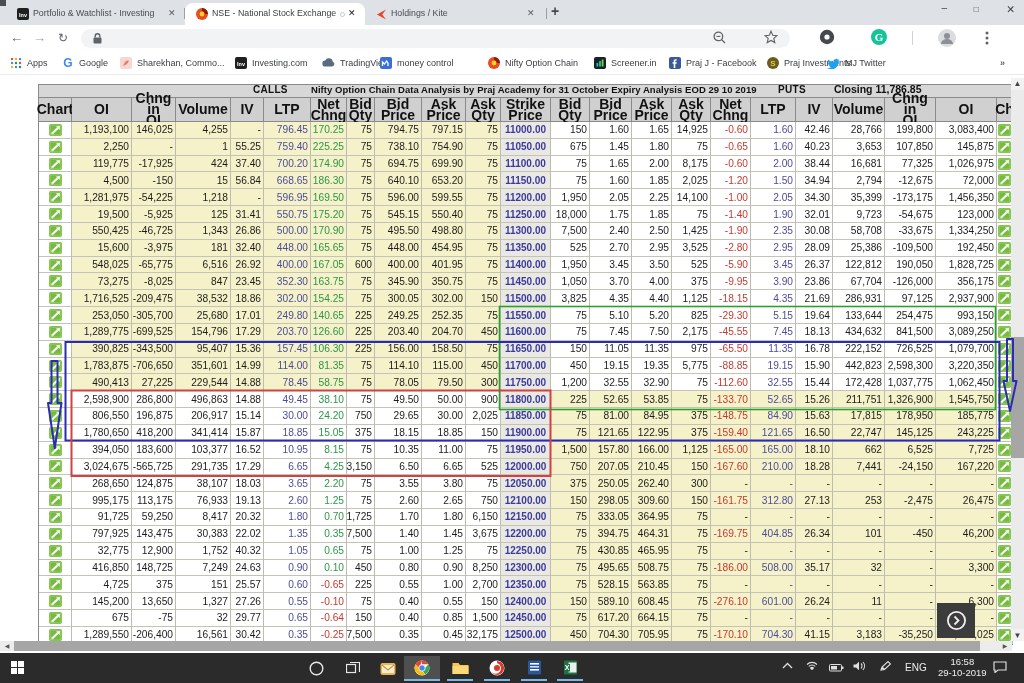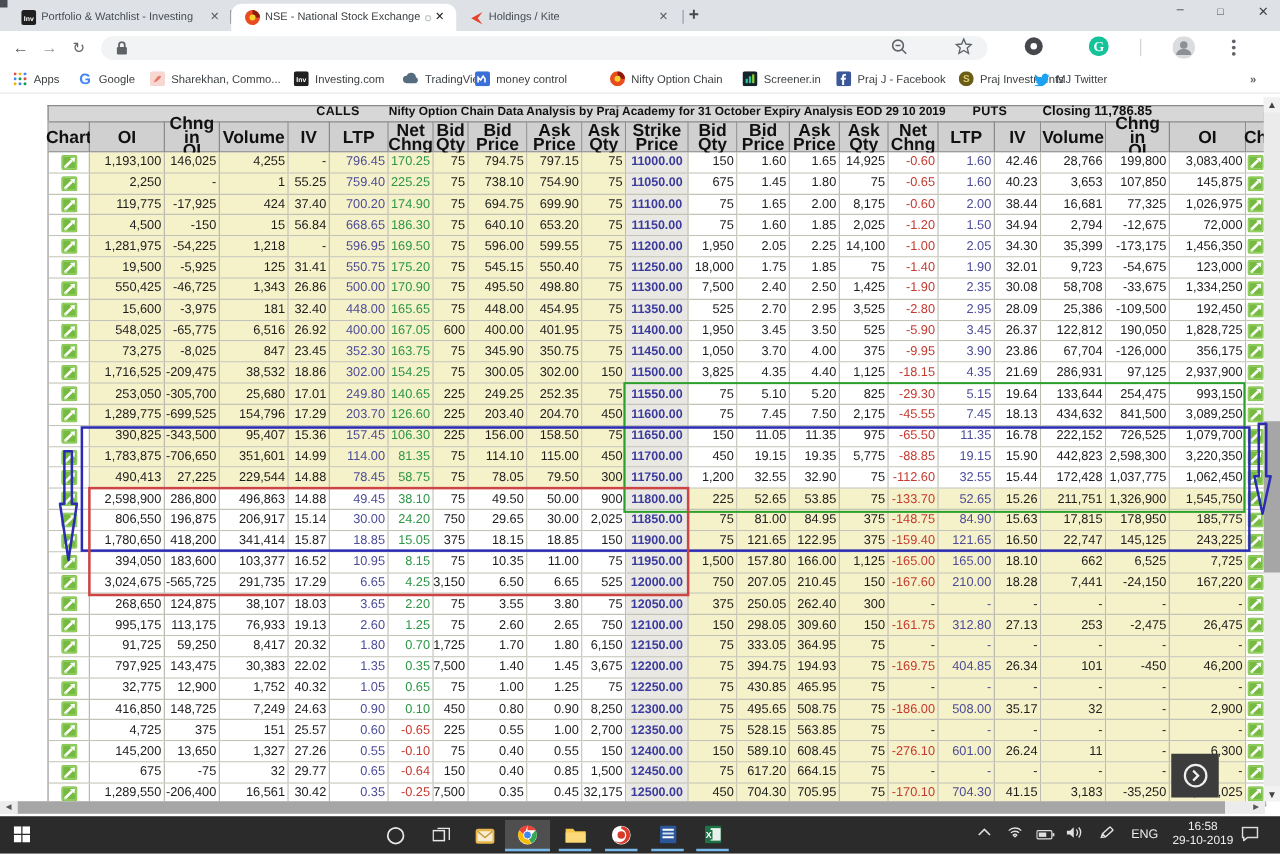--- a/index.html
+++ b/index.html
@@ -1192,21 +1192,21 @@
       <div class="c w">22.02</div>
       <div class="c w" style="color:#4c4c99">1.35</div>
       <div class="c w" style="color:#2d9646">0.35</div>
       <div class="c w">7,500</div>
       <div class="c w">1.40</div>
       <div class="c w">1.45</div>
       <div class="c w">3,675</div>
       <div class="c sk">12200.00</div>
       <div class="c y">75</div>
       <div class="c y">394.75</div>
-      <div class="c y">194.93</div>
+      <div class="c y">464.31</div>
       <div class="c y">75</div>
       <div class="c y" style="color:#c43a30">-169.75</div>
       <div class="c y" style="color:#4c4c99">404.85</div>
       <div class="c y">26.34</div>
       <div class="c y">101</div>
       <div class="c y">-450</div>
       <div class="c y">46,200</div>
       <div class="c cc chr">
         <svg class="ci" width="13" height="12" viewBox="0 0 13 12">
           <rect x="0" y="0" width="13" height="12" rx="2" fill="#77ba41"></rect>
@@ -1277,21 +1277,21 @@
       <div class="c sk">12300.00</div>
       <div class="c y">75</div>
       <div class="c y">495.65</div>
       <div class="c y">508.75</div>
       <div class="c y">75</div>
       <div class="c y" style="color:#c43a30">-186.00</div>
       <div class="c y" style="color:#4c4c99">508.00</div>
       <div class="c y">35.17</div>
       <div class="c y">32</div>
       <div class="c y">-</div>
-      <div class="c y">2,900</div>
+      <div class="c y">3,300</div>
       <div class="c cc chr">
         <svg class="ci" width="13" height="12" viewBox="0 0 13 12">
           <rect x="0" y="0" width="13" height="12" rx="2" fill="#77ba41"></rect>
           <rect x="1" y="1" width="11" height="10" rx="1.5" fill="none" stroke="#94cf63" stroke-width="1.2"></rect>
           <path d="M2.8 9.8 L8.6 4.2" stroke="#fff" stroke-width="2" fill="none"></path>
           <path d="M7 2.4 L11 2 L10.6 6 Z" fill="#fff"></path>
           <path d="M2.2 10.6 L5 9.8 L3.4 8.4 Z" fill="#d8eec6"></path>
         </svg>
       </div>
 <div class="c cc">

